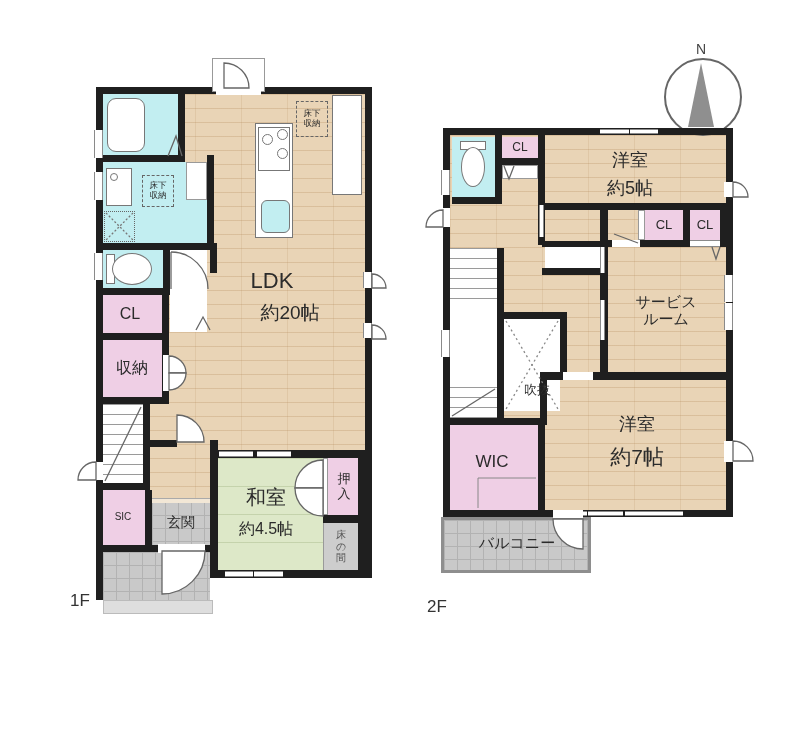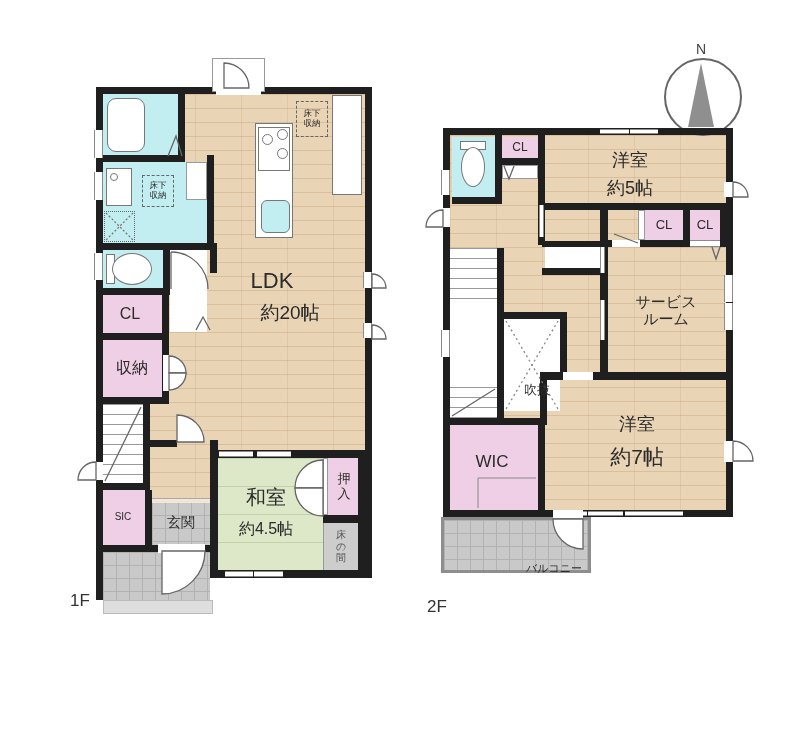--- a/index.html
+++ b/index.html
@@ -208,21 +208,21 @@
   <div class="lbl" style="left:520px;top:148px;font-size:12px;">CL</div>
   <div class="lbl" style="left:630px;top:160px;font-size:18px;">洋室</div>
   <div class="lbl" style="left:630px;top:188px;font-size:18px;">約5帖</div>
   <div class="lbl" style="left:664px;top:225px;font-size:13px;">CL</div>
   <div class="lbl" style="left:705px;top:225px;font-size:13px;">CL</div>
   <div class="lbl wrap4" style="left:666px;top:310px;font-size:15px;">サービスルーム</div>
   <div class="lbl" style="left:537px;top:390px;font-size:13px;">吹抜</div>
   <div class="lbl" style="left:492px;top:462px;font-size:17px;">WIC</div>
   <div class="lbl" style="left:637px;top:424px;font-size:18px;">洋室</div>
   <div class="lbl" style="left:637px;top:457px;font-size:21px;">約7帖</div>
-  <div class="lbl" style="left:517px;top:568px;font-size:11px;margin-left:37px;">バルコニー</div>
+  <div class="lbl" style="left:517px;top:543px;font-size:15px;">バルコニー</div>
   <div class="lbl" style="left:437px;top:607px;font-size:17px;color:#333;">2F</div>
 
   <div class="compass-circle" style="left:664px;top:58px;width:74px;height:74px;"></div>
   <div class="compass-needle" style="left:688px;top:63px;"></div>
   <div class="lbl" style="left:701px;top:49px;font-size:14px;color:#444;">N</div>
 
   <svg class="overlay" width="800" height="741" viewBox="0 0 800 741">
     <g fill="none" stroke="#666" stroke-width="1.3">
 
       <path d="M224,88 L224,63 A25,25 0 0 1 249,88 Z" fill="#fff"></path>

